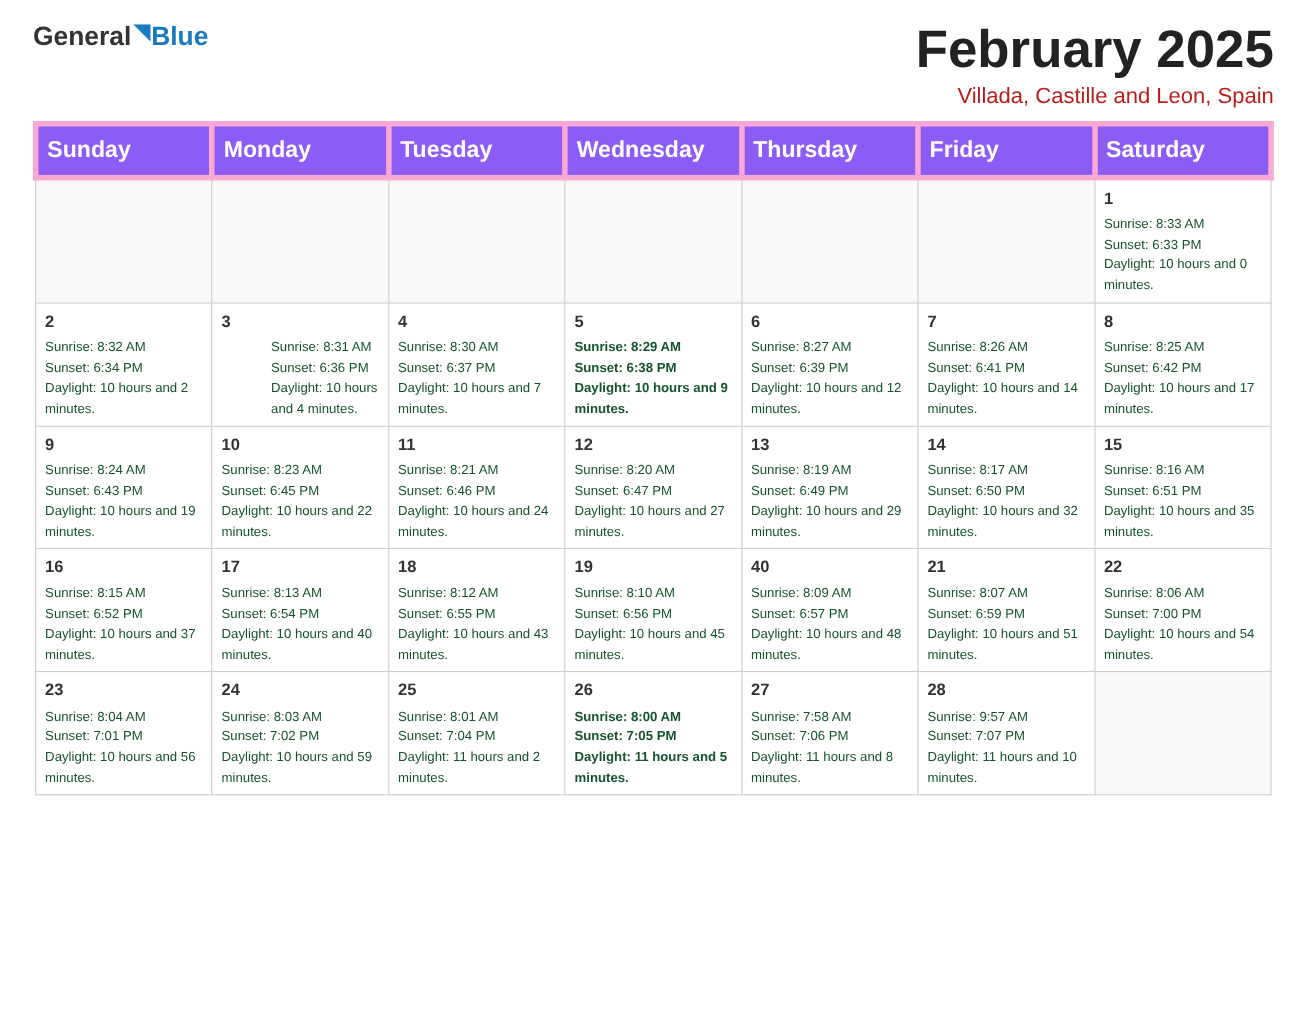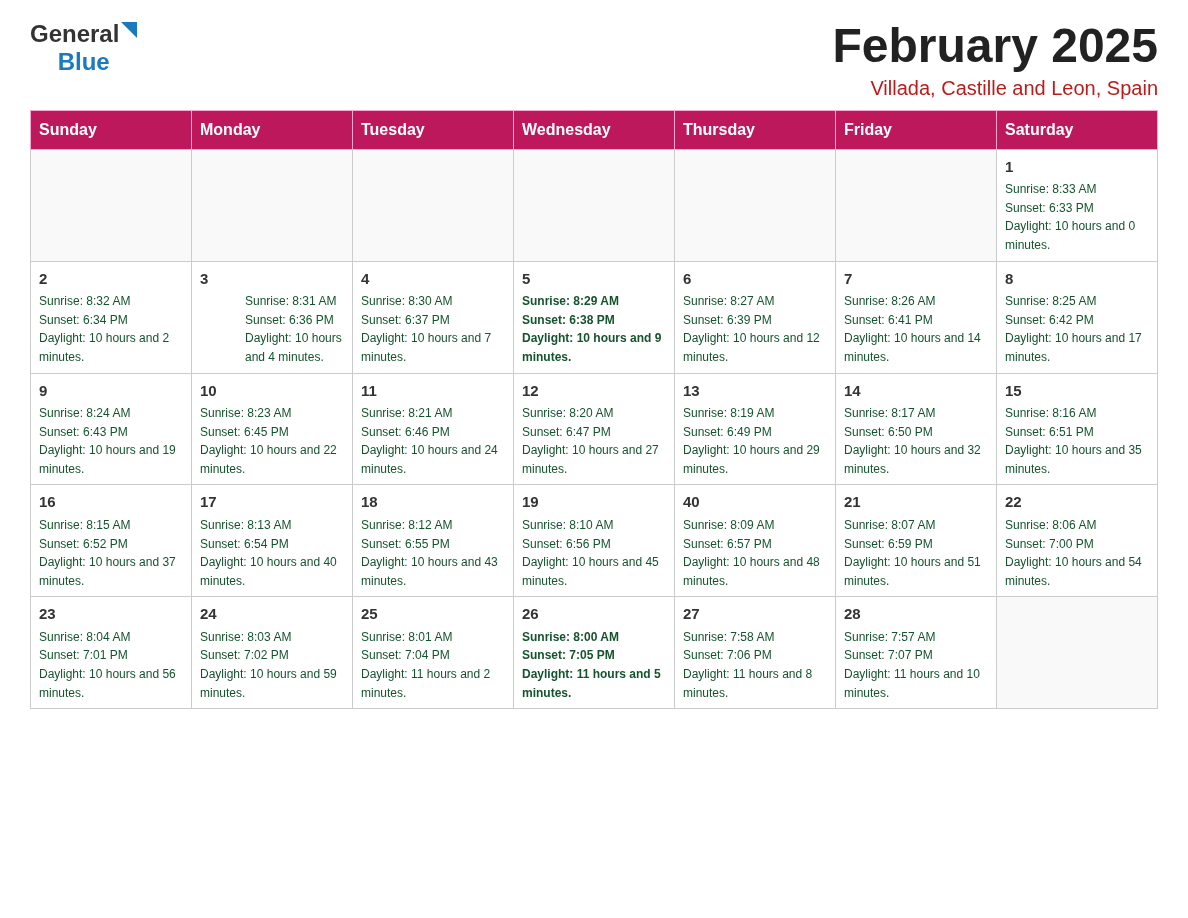--- a/index.html
+++ b/index.html
@@ -28,27 +28,27 @@
       font-size: 20px;
       color: #b91c1c;
       margin-top: 4px;
     }
     .calendar {
       width: 100%;
       border-collapse: collapse;
       margin-top: 10px;
     }
     .calendar th {
-      background-color: #be185d;
+      background-color: #8b5cf6;
       color: #fff;
       padding: 10px 8px;
-      font-size: 16px;
+      font-size: 21px;
       font-weight: bold;
       text-align: left;
-      border: 1px solid #f9a8d4;
+      border: 5px solid #f9a8d4;
     }
     .calendar td {
       vertical-align: top;
       padding: 6px 8px;
       border: 1px solid #ccc;
       width: 14.28%;
       min-height: 90px;
       font-size: 12.5px;
       line-height: 1.5;
       background: #fff;
@@ -72,22 +72,21 @@
       font-weight: bold;
       color: #333;
     }
     .logo-blue {
       font-size: 24px;
       font-weight: bold;
       color: #1a7abf;
     }
     .logo-container {
       display: flex;
-      flex-direction: column;
-      align-items: center;
+      flex-direction: row;
     }
     .logo-row1 {
       display: flex;
       align-items: center;
     }
   </style>
 </head>
 <body>
 
 <div class="header">
@@ -295,20 +294,20 @@
 Daylight: 11 hours and 5 minutes.</div>
         </td>
         <td>
           <span class="day-number">27</span>
           <div class="day-info" style="white-space: pre-line;">Sunrise: 7:58 AM
 Sunset: 7:06 PM
 Daylight: 11 hours and 8 minutes.</div>
         </td>
         <td>
           <span class="day-number">28</span>
-          <div class="day-info" style="white-space: pre-line;">Sunrise: 7:57 AM
+          <div class="day-info" style="white-space: pre-line;">Sunrise: 9:57 AM
 Sunset: 7:07 PM
 Daylight: 11 hours and 10 minutes.</div>
         </td>
         <td class="empty"></td>
       </tr>
     </tbody>
 </table>
 
 </body></html>

